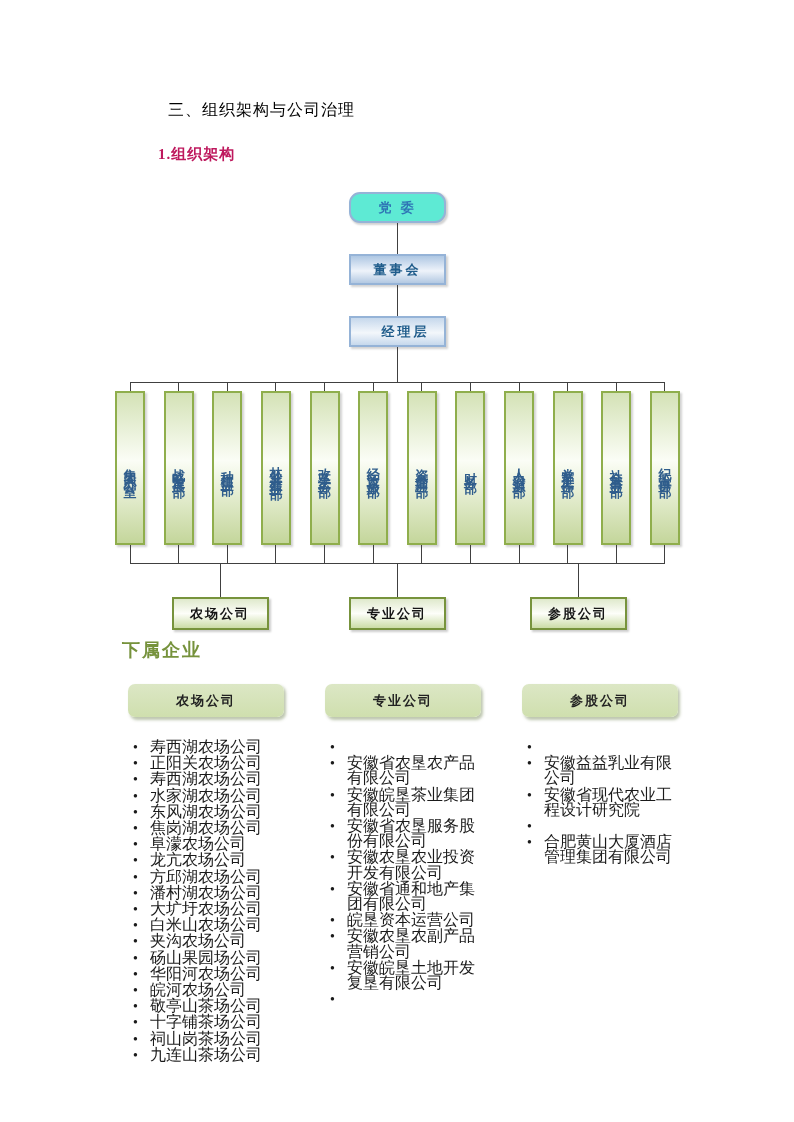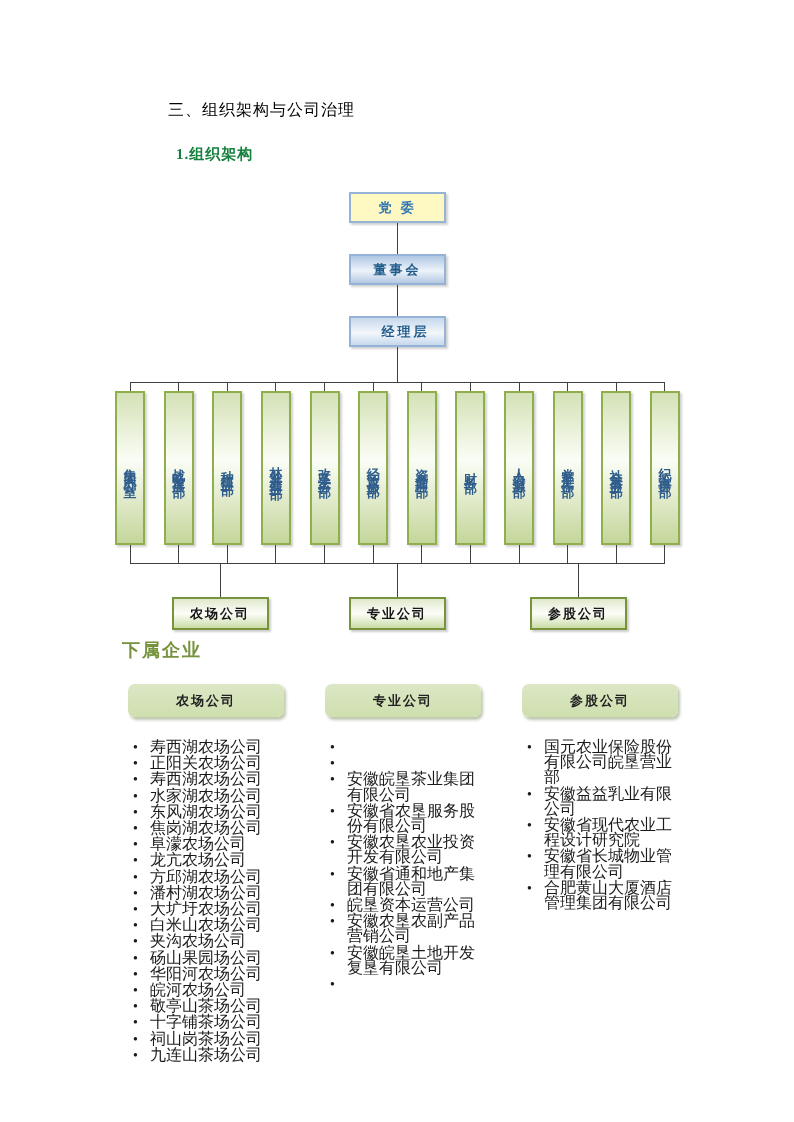--- a/index.html
+++ b/index.html
@@ -12,37 +12,37 @@
     color: #000;
     overflow: hidden;
     margin: 0 auto;
   }
 
   .section-title {
     position: absolute; left: 168px; top: 100px;
     font-size: 16px; font-weight: 400; letter-spacing: 1px; color: #000;
   }
   .subsection-title {
-    position: absolute; left: 176px; top: 145px;
-    font-size: 15px; font-weight: 700; letter-spacing: 1px; color: #15803d;
+    position: absolute; left: 158px; top: 145px;
+    font-size: 15px; font-weight: 700; letter-spacing: 1px; color: #be185d;
   }
 
   
   .chart { position: absolute; left: 115px; top: 192px; width: 565px; height: 450px; }
 
   .node {
     position: absolute; display: flex; align-items: center; justify-content: center;
     font-weight: 700; font-size: 13px; letter-spacing: 3px;
   }
   .node.blue {
     left: 234px; width: 97px; height: 31px;
     border: 2px solid #95B3D7; color: #2E74B5;
     box-shadow: 1.5px 1.5px 2px rgba(0,0,0,.18);
   }
-  #node-party { top: 0; background: #fef9c3; }
+  #node-party { top: 0; background: #5eead4; border-radius: 11px; }
   #node-board { top: 62px; background: linear-gradient(180deg, #aec7e3 0%, #eef3fa 55%, #b3c9e2 100%); color: #1F5C8B; }
   #node-mgmt  { top: 124px; background: linear-gradient(180deg, #c6d8ec 0%, #f3f7fb 55%, #c6d8ec 100%); color: #1F5C8B; padding-left: 16px; }
 
   .vline { position: absolute; left: 282px; width: 1px; background: #404040; }
   #v1 { top: 31px; height: 31px; }
   #v2 { top: 93px; height: 31px; }
   #v3 { top: 155px; height: 35px; }
 
   .dept-section { position: absolute; left: 0; top: 190px; width: 565px; height: 252px; }
   .hline { position: absolute; left: 15px; right: 15px; height: 1px; background: #404040; }
@@ -298,20 +298,21 @@
         </ul>
       </div>
       <div class="col">
         <div class="pill">专业公司</div>
         <ul class="items">
           <li>
             <span class="blt">●</span>
           </li>
           <li>
             <span class="blt">●</span>
+            <span class="txt">安徽省农垦农产品有限公司</span>
           </li>
           <li>
             <span class="blt">●</span>
             <span class="txt">安徽皖垦茶业集团有限公司</span>
           </li>
           <li>
             <span class="blt">●</span>
             <span class="txt">安徽省农垦服务股份有限公司</span>
           </li>
           <li>
@@ -337,33 +338,31 @@
           <li>
             <span class="blt">●</span>
           </li>
         </ul>
       </div>
       <div class="col">
         <div class="pill">参股公司</div>
         <ul class="items">
           <li>
             <span class="blt">●</span>
-            <span class="txt">国元农业保险股份有限公司皖垦营业部</span>
           </li>
           <li>
             <span class="blt">●</span>
             <span class="txt">安徽益益乳业有限公司</span>
           </li>
           <li>
             <span class="blt">●</span>
             <span class="txt">安徽省现代农业工程设计研究院</span>
           </li>
           <li>
             <span class="blt">●</span>
-            <span class="txt">安徽省长城物业管理有限公司</span>
           </li>
           <li>
             <span class="blt">●</span>
             <span class="txt">合肥黄山大厦酒店管理集团有限公司</span>
           </li>
         </ul>
       </div>
     </div>
 
 </div>

